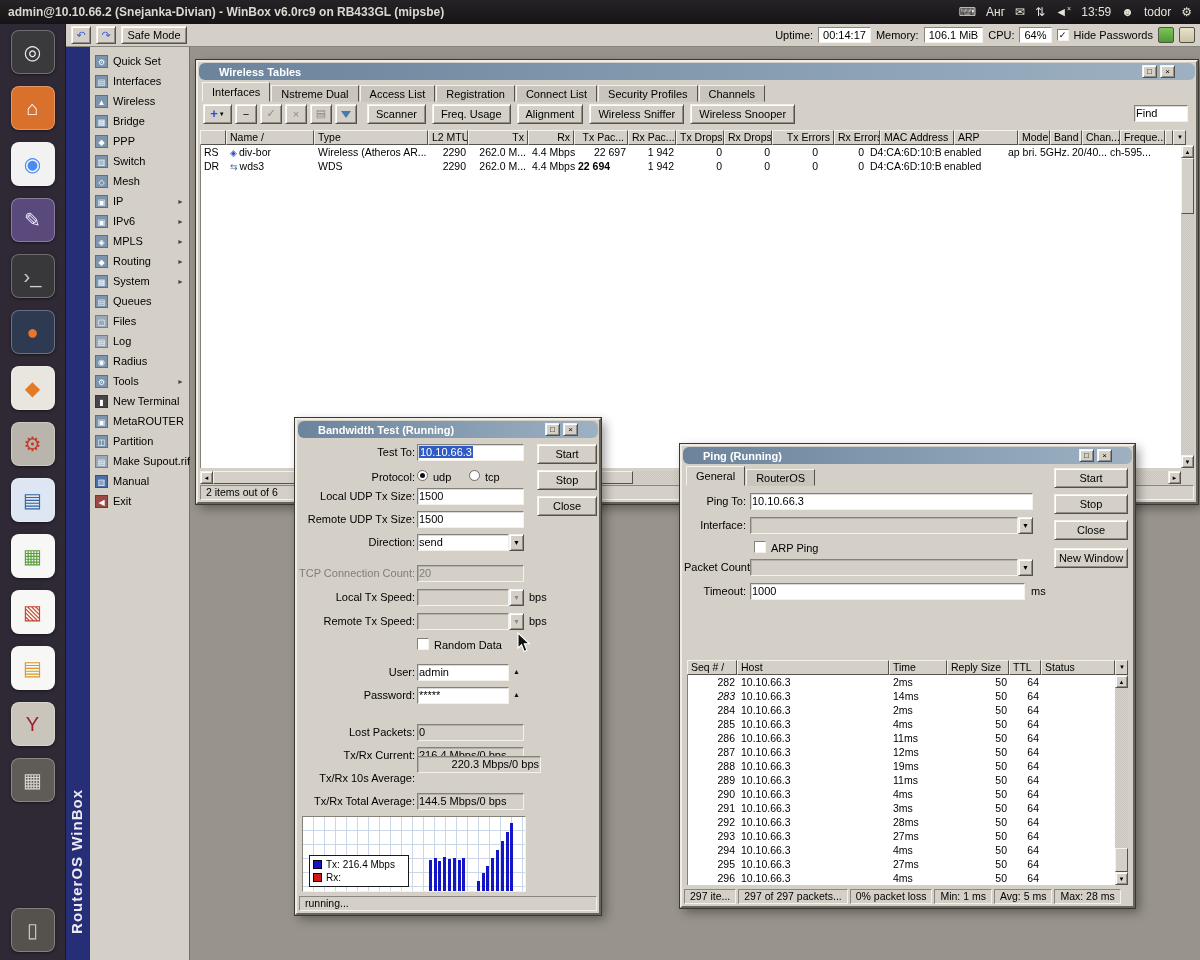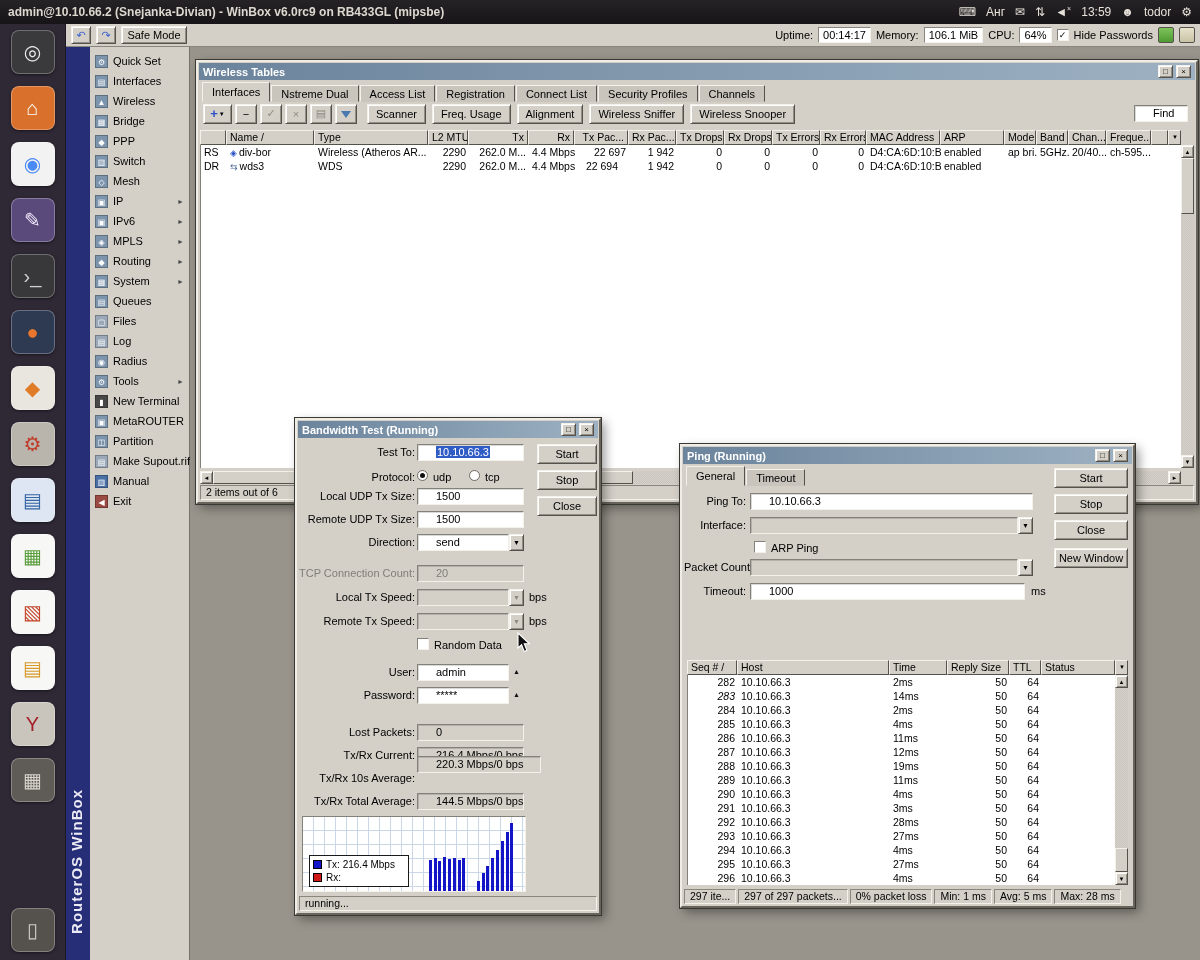--- a/index.html
+++ b/index.html
@@ -26,33 +26,33 @@
   #sidebar{position:absolute;left:90px;top:47px;width:100px;bottom:0;background:#d4d0c8;border-right:1px solid #76726a;z-index:30;padding-top:4px;}
   #workspace{position:absolute;left:190px;top:47px;right:0;bottom:0;background:#98948b;z-index:1;}
 
   .sbitem{display:flex;align-items:center;height:20px;padding:0 5px;gap:5px;cursor:default;}
   .sbicon{width:13px;height:13px;flex:0 0 auto;color:#fff;font-size:8px;line-height:13px;text-align:center;border:1px solid rgba(0,0,0,.25);}
   .sblab{font-size:11px;white-space:nowrap;}
   .sbarrow{margin-left:auto;font-size:7px;color:#4a4a4a;}
 
   
   .btn{background:#d4d0c8;border:1px solid;border-color:#f4f1ea #55524c #55524c #f4f1ea;box-shadow:inset 1px 1px 0 #fff,inset -1px -1px 0 #928e86;display:flex;align-items:center;justify-content:center;font-size:11px;cursor:default;}
-  .fld{position:absolute;height:17px;background:#fff;border:1px solid;border-color:#84807a #f4f1ea #f4f1ea #84807a;box-shadow:inset 1px 1px 0 rgba(0,0,0,.15);font-size:11px;line-height:14px;padding:0 18px;white-space:nowrap;overflow:hidden;}
+  .fld{position:absolute;height:17px;background:#fff;border:1px solid;border-color:#84807a #f4f1ea #f4f1ea #84807a;box-shadow:inset 1px 1px 0 rgba(0,0,0,.15);font-size:11px;line-height:14px;padding:0 1px;white-space:nowrap;overflow:hidden;}
   .fld.gray{background:#d4d0c8;}
   .fld.dim{color:#807e78;}
   .dropbtn{position:absolute;width:15px;height:17px;font-size:7px;}
   .seltext{background:#2f5bc4;color:#fff;padding:0 1px;}
   .cb{position:absolute;width:12px;height:12px;background:#fff;border:1px solid;border-color:#84807a #f4f1ea #f4f1ea #84807a;font-size:9px;line-height:11px;text-align:center;}
   .cb.checked::after{content:"✓";}
   .radio{position:absolute;width:11px;height:11px;border-radius:50%;background:#fff;border:1px solid #6e6a64;}
   .radio.sel::after{content:"";display:block;width:5px;height:5px;margin:2px;border-radius:50%;background:#101010;}
   .spin{position:absolute;font-size:7px;color:#111;}
 
   .win{position:absolute;background:#d4d0c8;border:2px solid;border-color:#f0ede6 #68645c #68645c #f0ede6;outline:1px solid #3a3833;box-shadow:4px 4px 10px rgba(0,0,0,.4);}
-  .tbar{position:absolute;left:1px;top:1px;right:1px;height:17px;background:linear-gradient(90deg,#6b849c,#9db1c2);color:#fff;font-weight:bold;font-size:11px;display:flex;align-items:center;padding:0 4px;gap:3px;}
+  .tbar{position:absolute;left:1px;top:1px;right:1px;height:17px;background:linear-gradient(90deg,#6b849c,#9db1c2);color:#fff;font-weight:bold;font-size:11px;display:flex;align-items:center;padding:0 20px;gap:3px;border-radius:6px;}
   .tbar .sp{flex:1;}
   .tbtn{width:15px;height:13px;font-size:8px;font-weight:normal;color:#000;}
 
   .tabs{position:absolute;display:flex;align-items:flex-end;z-index:3;}
   .tab{height:17px;padding:1px 9px 0;background:#c9c5bd;border:1px solid;border-color:#f4f1ea #55524c transparent #f4f1ea;margin-right:1px;font-size:11px;line-height:14px;white-space:nowrap;}
   .tab.active{height:20px;background:#d4d0c8;line-height:17px;}
 
   .hcell{height:15px;background:#d4d0c8;border:1px solid;border-color:#f4f1ea #55524c #55524c #f4f1ea;font-size:10.5px;line-height:12px;padding:0 3px;overflow:hidden;white-space:nowrap;flex:0 0 auto;}
   .hcell.fill{flex:1 1 auto;}
   .hcell.chooser{width:13px;font-size:6px;text-align:center;}
@@ -337,21 +337,21 @@
       <div class="hcell" style="width: 26px; text-align: left;"></div>
       <div class="hcell" style="width: 88px; text-align: left;">Name /</div>
       <div class="hcell" style="width: 114px; text-align: left;">Type</div>
       <div class="hcell" style="width: 40px; text-align: right;">L2 MTU</div>
       <div class="hcell" style="width: 60px; text-align: right;">Tx</div>
       <div class="hcell" style="width: 46px; text-align: right;">Rx</div>
       <div class="hcell" style="width: 54px; text-align: right;">Tx Pac...</div>
       <div class="hcell" style="width: 48px; text-align: right;">Rx Pac...</div>
       <div class="hcell" style="width: 48px; text-align: right;">Tx Drops</div>
       <div class="hcell" style="width: 48px; text-align: right;">Rx Drops</div>
-      <div class="hcell" style="width: 48px; text-align: right;">Tx Errors</div>
+      <div class="hcell" style="width: 62px; text-align: right;">Tx Errors</div>
       <div class="hcell" style="width: 46px; text-align: right;">Rx Errors</div>
       <div class="hcell" style="width: 74px; text-align: left;">MAC Address</div>
       <div class="hcell" style="width: 64px; text-align: left;">ARP</div>
       <div class="hcell" style="width: 32px; text-align: left;">Mode</div>
       <div class="hcell" style="width: 32px; text-align: right;">Band</div>
       <div class="hcell" style="width: 38px; text-align: left;">Chan...</div>
       <div class="hcell" style="width: 45px; text-align: left;">Freque...</div>
       <div class="hcell fill"></div>
       <div class="hcell chooser">▼</div>
     </div>
@@ -376,21 +376,21 @@
         <div class="cell" style="width: 38px; text-align: left;">20/40...</div>
         <div class="cell" style="width: 45px; text-align: left;">ch-595...</div>
       </div>
       <div class="trow">
         <div class="cell" style="width: 26px;">DR</div>
         <div class="cell" style="width: 88px; text-align: left;"><span class="rowicon" style="color: rgb(74, 106, 156);">⇆</span>wds3</div>
         <div class="cell" style="width: 114px; text-align: left;">WDS</div>
         <div class="cell" style="width: 40px; text-align: right;">2290</div>
         <div class="cell" style="width: 60px; text-align: right;">262.0 M...</div>
         <div class="cell" style="width: 46px; text-align: right;">4.4 Mbps</div>
-        <div class="cell" style="width: 54px; text-align: center;">22 694</div>
+        <div class="cell" style="width: 54px; text-align: left; font-weight: bold;">22 694</div>
         <div class="cell" style="width: 48px; text-align: right;">1 942</div>
         <div class="cell" style="width: 48px; text-align: right;">0</div>
         <div class="cell" style="width: 48px; text-align: right;">0</div>
         <div class="cell" style="width: 48px; text-align: right;">0</div>
         <div class="cell" style="width: 46px; text-align: right;">0</div>
         <div class="cell" style="width: 74px; text-align: left;">D4:CA:6D:10:B8:47</div>
         <div class="cell" style="width: 64px; text-align: left;">enabled</div>
         <div class="cell" style="width: 32px; text-align: left;"></div>
         <div class="cell" style="width: 32px; text-align: left;"></div>
         <div class="cell" style="width: 38px; text-align: left;"></div>
@@ -519,21 +519,21 @@
 
 <div class="win" id="win-ping" style="left:680px;top:444px;width:455px;height:464px;z-index:8;">
   <div class="tbar">
     <span>Ping (Running)</span>
     <span class="sp"></span>
     <div class="btn tbtn">□</div>
     <div class="btn tbtn">×</div>
   </div>
   <div class="tabs" id="ping-tabs" style="left:4px;top:20px;height:20px;">
       <div class="tab active">General</div>
-      <div class="tab">Timeout</div>
+      <div class="tab">RouterOS</div>
     </div>
 
   <span class="lbl pg-lbl" style="top:49px;">Ping To:</span>
   <div class="fld" style="left:68px;top:47px;width:283px;">10.10.66.3</div>
 
   <span class="lbl pg-lbl" style="top:73px;">Interface:</span>
   <div class="fld gray" style="left:68px;top:71px;width:268px;"></div>
   <div class="btn dropbtn" style="left:336px;top:71px;">▼</div>
 
   <span class="cb" style="left:72px;top:95px;"></span>

